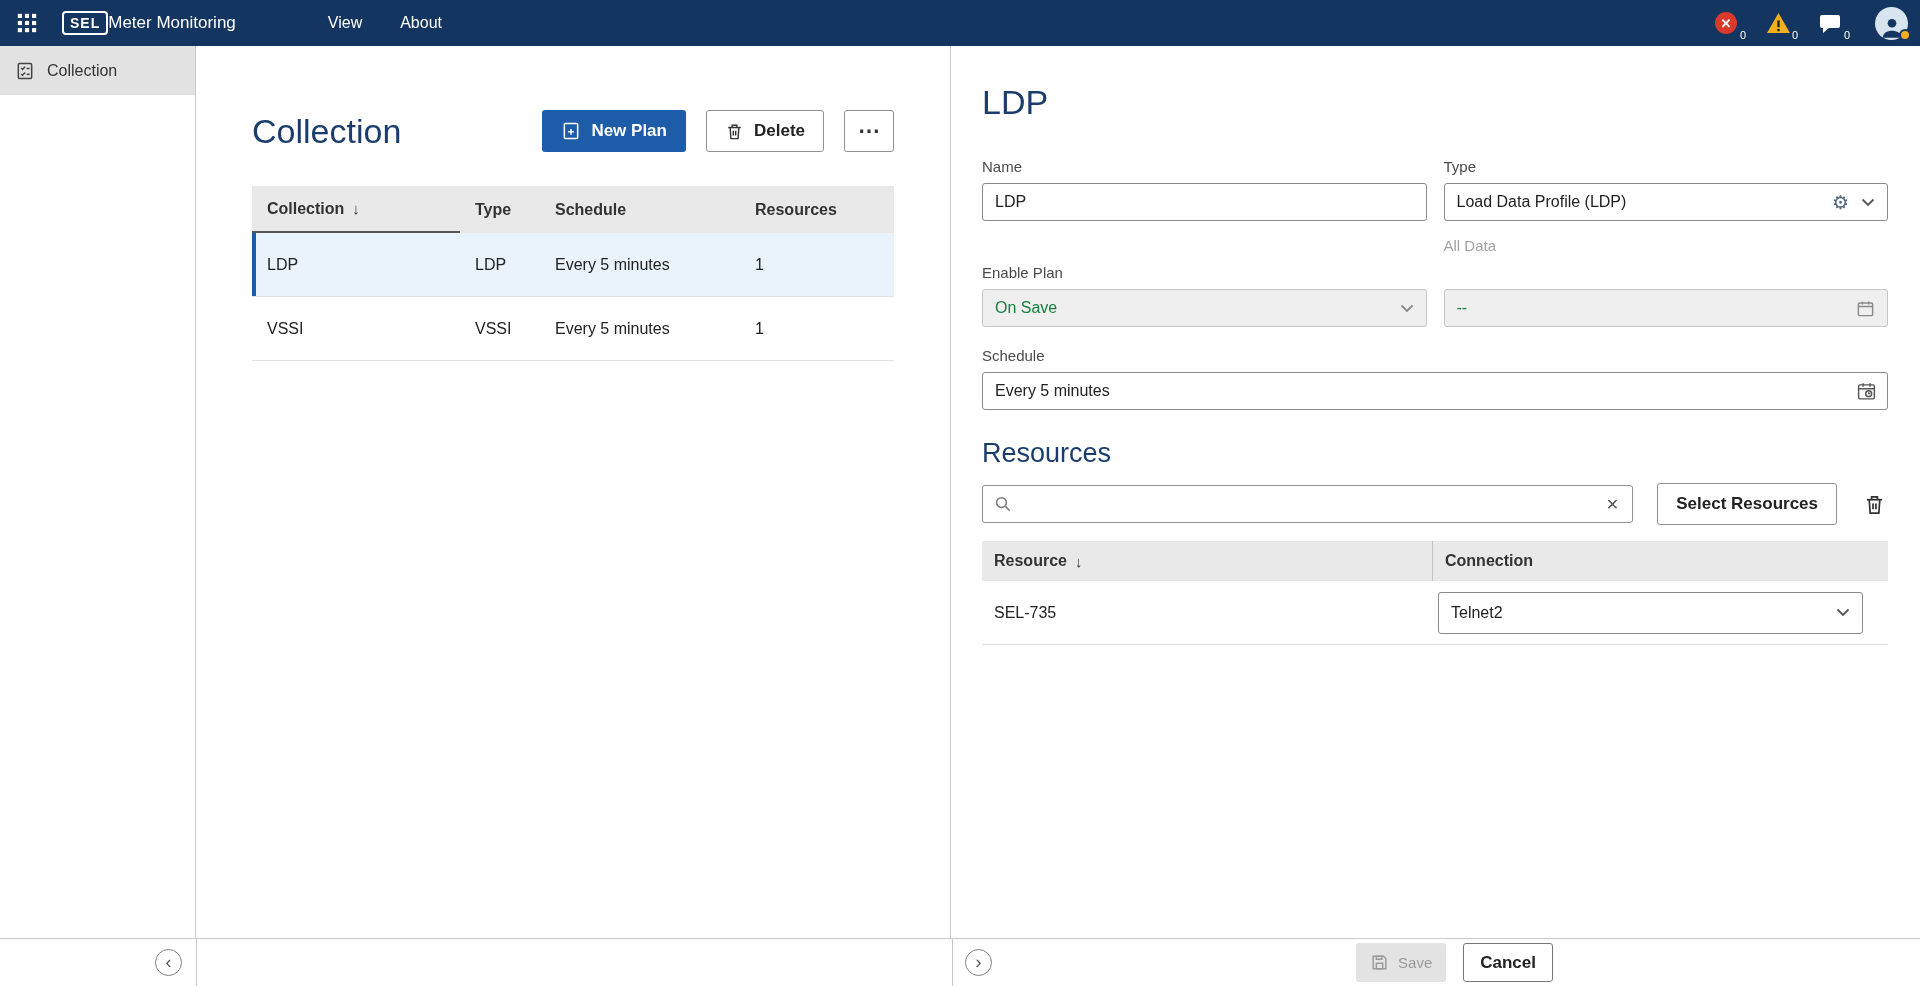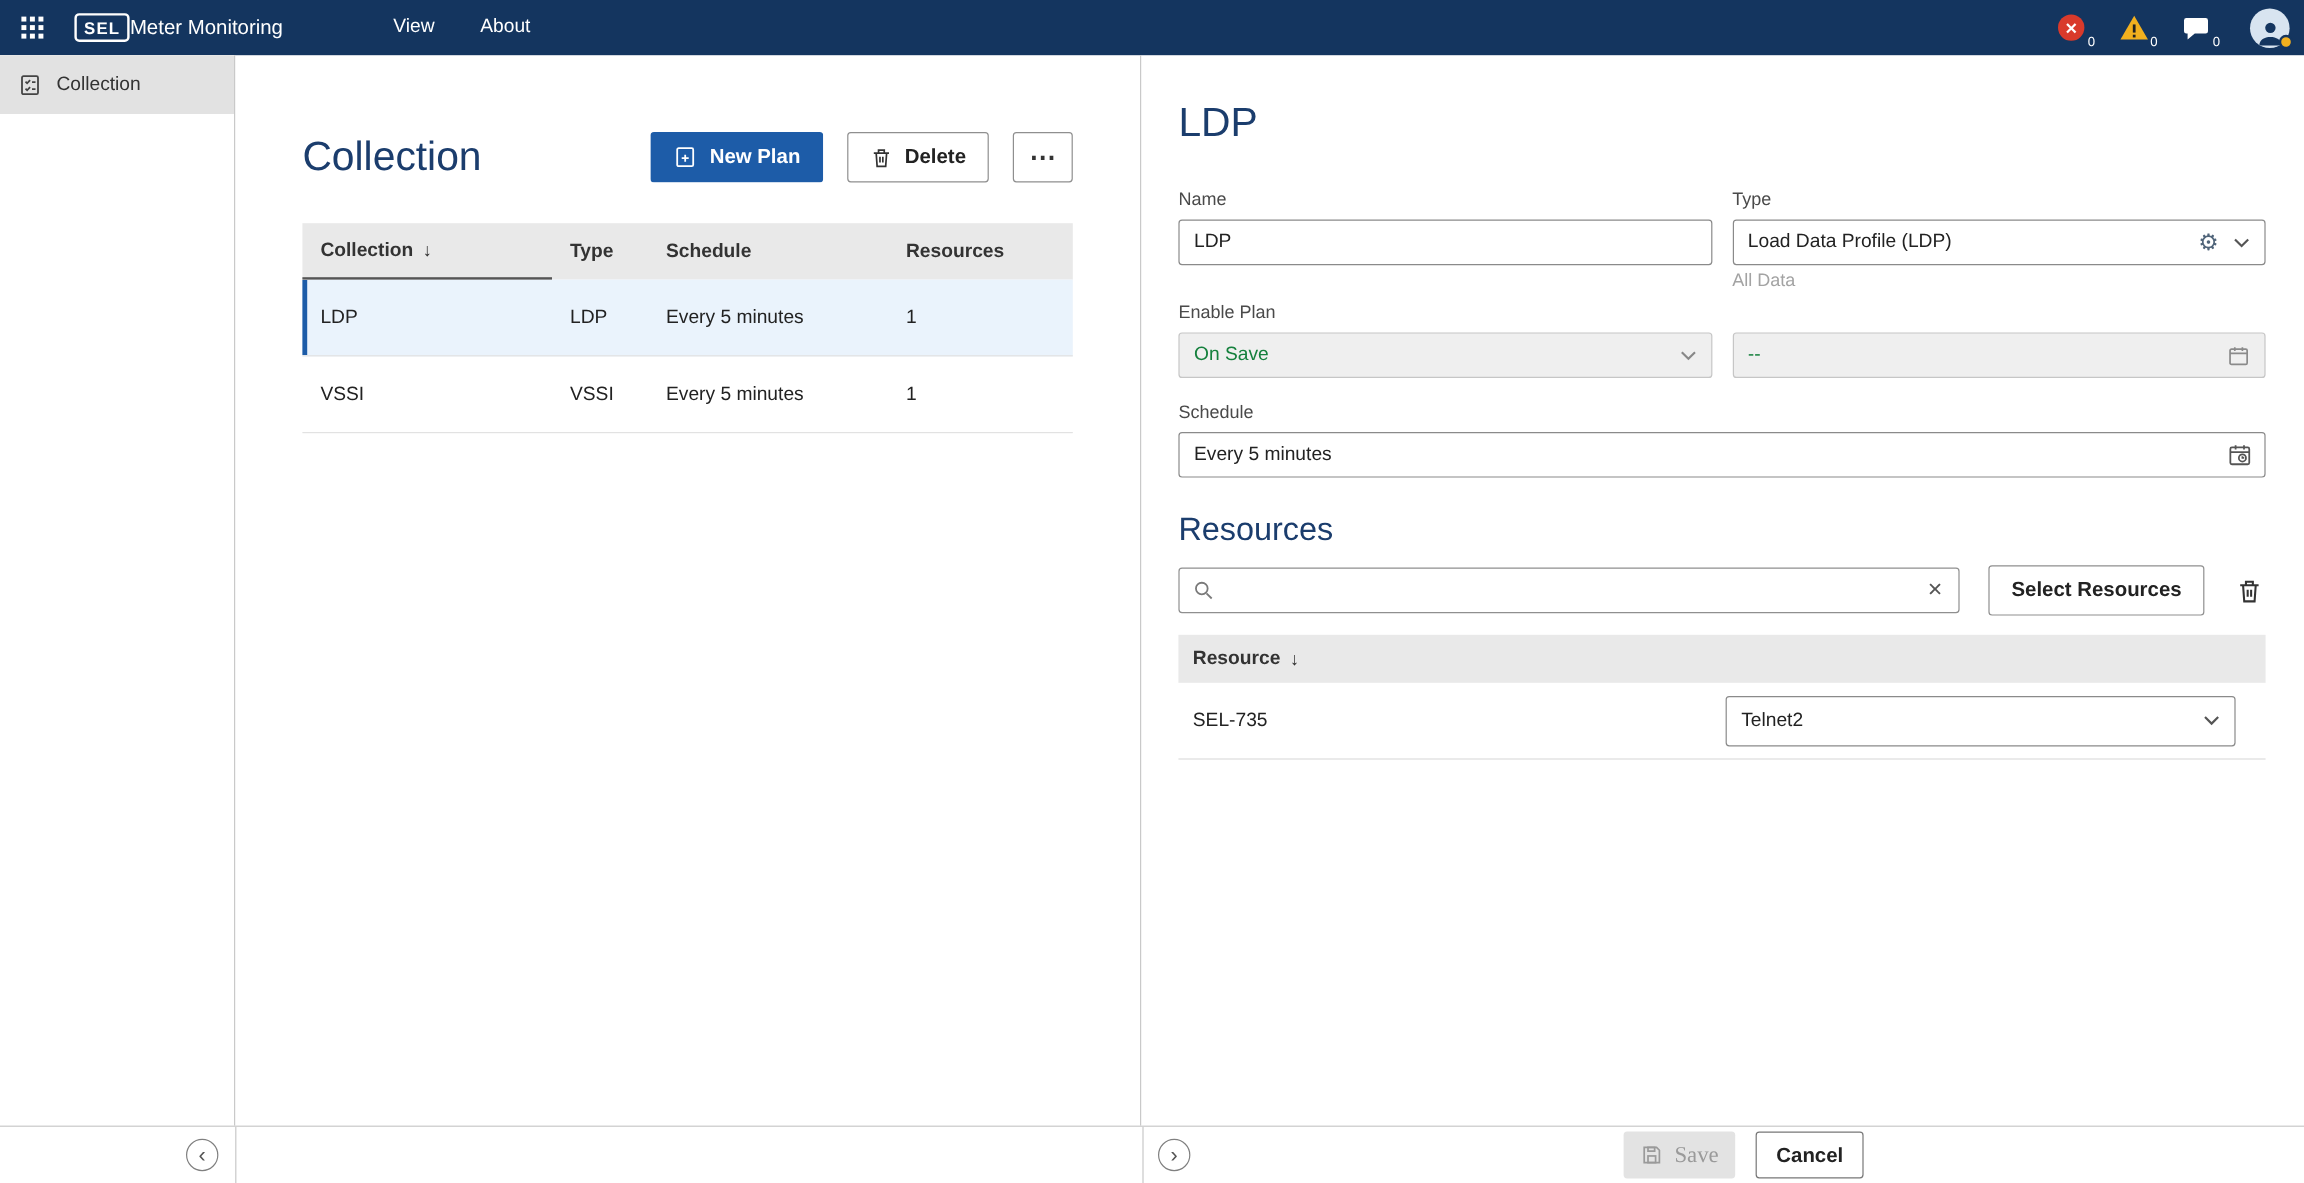--- a/index.html
+++ b/index.html
@@ -73,21 +73,21 @@
   .field-label { font-size:15px; color:#4a4a4a; display:block; margin-bottom:8px; }
   .input {
     height:38px; width:100%; border:1px solid #8a8a8a; border-radius:3px;
     padding:0 12px; font-size:16px; font-family:inherit; color:#222; background:#fff; outline:none;
   }
   .select-box { height:38px; width:100%; border:1px solid #8a8a8a; border-radius:3px;
     display:flex; align-items:center; gap:12px; padding:0 12px; font-size:16px; cursor:pointer; background:#fff; }
   .select-box .grow { flex:1; white-space:nowrap; overflow:hidden; text-overflow:ellipsis; }
   .select-box.disabled { background:#efefef; border-color:#c6c6c6; color:#15803d; cursor:default; }
   .gear-glyph { font-size:19px; color:#51657a; line-height:1; }
-  .field-note { margin-top:4px; font-size:15px; color:#a3a3a3; }
+  .field-note { margin-top:16px; font-size:15px; color:#a3a3a3; }
   .sched-wrap { position:relative; margin-top:20px; }
   .sched-wrap .input { padding-right:42px; }
   .input-icon-right { position:absolute; right:11px; top:50%; transform:translateY(-50%); display:flex; }
 
   .resources-title { margin-top:28px; font-size:27px; font-weight:500; color:#1b3d6d; }
   .search-row { margin-top:14px; display:flex; align-items:center; gap:24px; }
   .search-box { flex:1; height:38px; border:1px solid #8f8f8f; border-radius:3px;
     display:flex; align-items:center; gap:9px; padding:0 11px; background:#fff; }
   .search-box input { flex:1; border:none; outline:none; font-size:16px; font-family:inherit; background:transparent; }
   .clear-btn { border:none; background:none; font-size:16px; color:#555; cursor:pointer; padding:0 2px; font-family:inherit; }
@@ -105,21 +105,21 @@
   
   .footer { height:48px; border-top:1px solid #c9c9c9; display:flex; flex:0 0 auto; }
   .f-sidebar { width:197px; border-right:1px solid #c9c9c9; display:flex; align-items:center;
     justify-content:flex-end; padding-right:14px; }
   .f-left { width:756px; border-right:1px solid #c9c9c9; }
   .f-right { flex:1; display:flex; align-items:center; gap:17px; padding-left:12px; padding-right:367px; }
   .circle-btn { width:27px; height:27px; border-radius:50%; border:1px solid #808080; background:#fff;
     color:#555; display:flex; align-items:center; justify-content:center; font-size:18px; line-height:1;
     cursor:pointer; padding-bottom:2px; font-family:inherit; }
   .btn-save { margin-left:auto; height:39px; background:#e3e3e3; color:#9a9a9a; border:none; border-radius:3px;
-    display:flex; align-items:center; gap:9px; padding:0 14px; font-size:19px; font-family:Liberation Serif, serif; cursor:default; }
+    display:flex; align-items:center; gap:9px; padding:0 14px; font-size:15px; font-family:Liberation Sans, sans-serif; cursor:default; }
   .btn-cancel { height:39px; background:#fff; border:1px solid #777; border-radius:3px; color:#222;
     font-weight:600; font-size:17px; padding:0 16px; font-family:inherit; cursor:pointer; }
 </style>
 </head>
 <body>
 
 <div class="page">
 
   <div class="topbar">
     <div class="apps-btn">
@@ -329,20 +329,23 @@
               <path d="M10.5 11v6M13.5 11v6"></path>
           </svg>
         </button>
       </div>
 
       <div class="res-table">
         <div class="rt-header">
           <div class="rt-hcell rc1">
             <span>Resource</span>
             <span class="sort-glyph">↓</span>
+          </div>
+          <div class="rt-hcell rc2 second">
+            <span>Connection</span>
           </div>
         </div>
         <div class="rt-row">
           <div class="rt-cell rc1">SEL-735</div>
           <div class="rc2">
             <div class="select-box conn-select">
               <span class="grow">Telnet2</span>
               <svg width="14" height="9" viewBox="0 0 14 9" fill="none" stroke="#555" stroke-width="1.8">
                 <path d="M1.5 1.5l5.5 5.5 5.5-5.5"></path>
               </svg>

